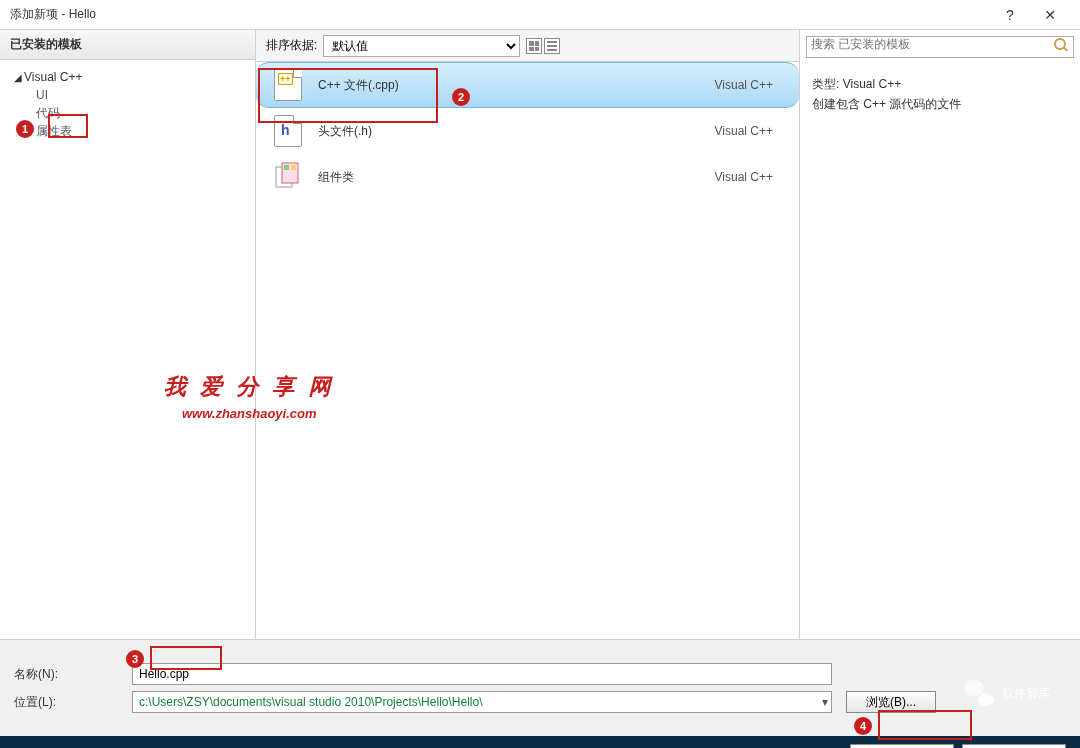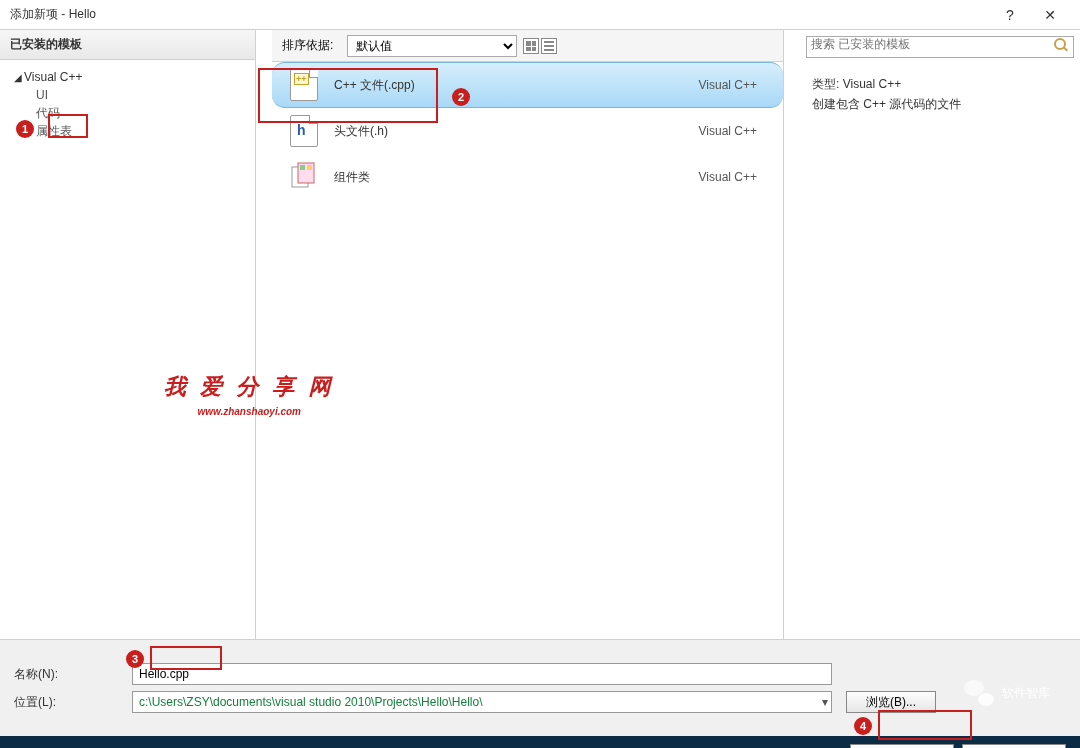--- a/index.html
+++ b/index.html
@@ -2,32 +2,32 @@
 <html><head>
 <meta charset="utf-8">
 <style>
 * { margin: 0; padding: 0; box-sizing: border-box; font-family: "Microsoft YaHei", "Segoe UI", sans-serif; font-size: 12px; }
 body { width: 1080px; height: 748px; background: #fff; position: relative; overflow: hidden; }
 
 .titlebar { height: 30px; display: flex; align-items: center; padding: 0 10px; border-bottom: 1px solid #d0d0d0; background: #fff; }
 .titlebar .title { flex: 1; color: #333; }
 .titlebar .btn { width: 40px; text-align: center; color: #333; font-size: 14px; cursor: pointer; }
 
-.main { display: flex; height: 609px; gap: 16px; }
+.main { display: flex; height: 609px; }
 
 .sidebar { width: 256px; border-right: 1px solid #d0d0d0; display: flex; flex-direction: column; }
 .sidebar-header { background: linear-gradient(#f7f7f7,#e8e8e8); border-bottom: 1px solid #d0d0d0; padding: 6px 10px; font-weight: bold; color: #333; }
 .tree { padding: 8px 0; position: relative; }
 .tree-row { display: flex; align-items: center; padding: 2px 0 2px 14px; color: #333; cursor: pointer; }
 .tree-row .caret { width: 10px; font-size: 10px; color: #333; }
 .tree-child { padding-left: 36px; color: #555; line-height: 18px; cursor: pointer; }
 
 .center { flex: 1; border-right: 1px solid #d0d0d0; display: flex; flex-direction: column; }
 .sortbar { display: flex; align-items: center; height: 32px; padding: 0 10px; border-bottom: 1px solid #d0d0d0; background: #f5f5f5; gap: 6px; }
-.sortbar select { height: 22px; width: 170px; border: 1px solid #aaa; background: #fff; padding: 0 4px; margin-left: 8px; }
+.sortbar select { height: 22px; width: 197px; border: 1px solid #aaa; background: #fff; padding: 0 4px; }
 .view-toggle { display: flex; gap: 2px; }
 .view-btn { width: 16px; height: 16px; border: 1px solid #888; background: #fff; display: inline-block; position: relative; cursor: pointer; }
 .view-btn.grid::before { content:""; position:absolute; inset:2px; background:
   linear-gradient(#888,#888) 0 0/5px 5px no-repeat,
   linear-gradient(#888,#888) 6px 0/5px 5px no-repeat,
   linear-gradient(#888,#888) 0 6px/5px 5px no-repeat,
   linear-gradient(#888,#888) 6px 6px/5px 5px no-repeat; }
 .view-btn.list::before { content:""; position:absolute; inset:2px; background:
   linear-gradient(#888,#888) 0 0/100% 2px no-repeat,
   linear-gradient(#888,#888) 0 4px/100% 2px no-repeat,
@@ -63,21 +63,21 @@
 .dropdown-arrow { margin-left:-18px; color:#555; pointer-events:none; }
 
 .footer { background:#0c2b45; height:40px; display:flex; align-items:center; justify-content:flex-end; padding:0 14px; gap:8px; position:relative; }
 .footer button { width:104px; height:24px; border:1px solid #888; background:linear-gradient(#fdfdfd,#e6e6e6); cursor:pointer; }
 
 .callout { position:absolute; width:18px; height:18px; border-radius:50%; background:#c81e1e; color:#fff; text-align:center; line-height:18px; font-size:11px; font-weight:bold; z-index:10; }
 .redbox { position:absolute; border:2px solid #c81e1e; z-index:9; pointer-events:none; }
 
 .watermark { position:absolute; left:164px; top:372px; text-align:center; z-index:5; pointer-events:none;font-style:italic; }
 .watermark .cn { color:#c81e1e; font-size:22px; font-weight:bold; letter-spacing:4px; }
-.watermark .url { color:#c81e1e; font-size:10px; font-weight:bold; margin-top:4px;text-align:center; }
+.watermark .url { color:#c81e1e; font-size:13px; font-weight:bold; margin-top:4px;text-align:center; }
 
 .wechat-stamp { position:absolute; right:30px; bottom:42px; display:flex; align-items:center; gap:8px; color:#fff; font-size:20px; z-index:20; pointer-events:none; }
 .wechat-icon { width:30px; height:26px; position:relative; }
 .wechat-icon::before { content:""; position:absolute; width:20px; height:16px; border-radius:50%; background:rgba(255,255,255,.6); left:0; top:0; }
 .wechat-icon::after { content:""; position:absolute; width:16px; height:13px; border-radius:50%; background:rgba(255,255,255,.85); right:0; bottom:0; }
 </style>
 </head>
 <body>
 
 <div class="titlebar">

